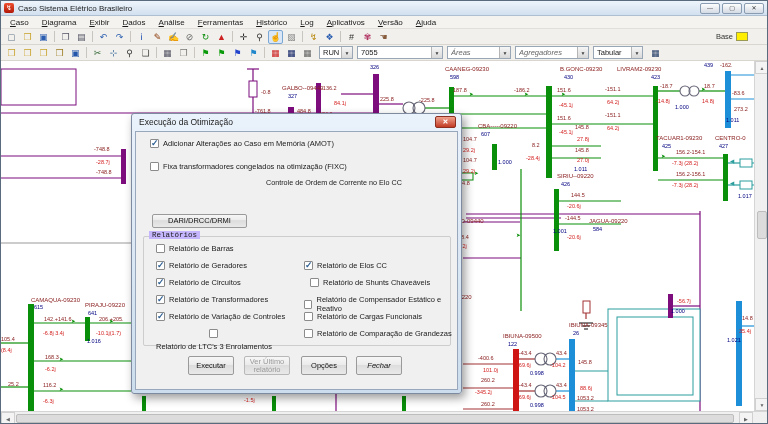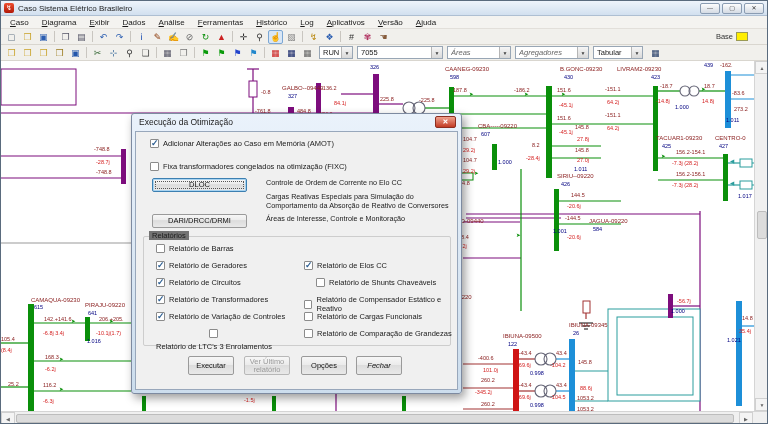--- a/index.html
+++ b/index.html
@@ -56,21 +56,21 @@
     border:1px solid #8c2e20;border-radius:2px;color:#fff;font-size:7px;line-height:10px;text-align:center;font-weight:bold;}
   .dlg-body{position:absolute;left:3px;top:17px;right:3px;bottom:3px;background:#f0f0f0;border:1px solid #98a7bb;}
   .cb{position:absolute;display:flex;align-items:center;gap:4px;font-size:7.5px;color:#1a1a1a;}
   .cb .box{width:9px;height:9px;background:#fff;border:1px solid #8b8b8b;border-radius:1px;
     font-size:9px;line-height:7px;color:#2c5e92;font-weight:bold;overflow:visible;}
   .data-btn{position:absolute;width:95px;height:14px;font-size:7.5px;color:#111;text-align:center;line-height:12px;
     background:linear-gradient(#f7f7f7,#ebebeb 45%,#dcdcdc 46%,#e9e9e9);border:1px solid #9a9a9a;border-radius:2px;}
   .data-btn.focused{border-color:#3c7fb1;box-shadow:inset 0 0 0 1px #a9d4f1;outline:1px dotted #555;outline-offset:-4px;}
   .data-desc{position:absolute;left:130px;width:192px;font-size:7.2px;color:#1a1a1a;line-height:1.2;}
   .group{position:absolute;border:1px solid #cdcdcd;border-radius:2px;}
-  .group-label{position:absolute;font-size:7.5px;color:#1a1a1a;background:#737373;padding:0 3px;}
+  .group-label{position:absolute;font-size:7.5px;color:#1a1a1a;background:#c4b5fd;padding:0 3px;font-family:Liberation Mono, monospace;}
   .ft-btn{position:absolute;width:46px;height:19px;font-size:7.5px;color:#111;text-align:center;
     background:linear-gradient(#f7f7f7,#ebebeb 45%,#dcdcdc 46%,#e9e9e9);border:1px solid #9a9a9a;border-radius:2px;
     display:flex;align-items:center;justify-content:center;line-height:1.05;padding:1px;}
   .ft-btn.disabled{color:#9a9a9a;border-color:#b8b8b8;}
 </style>
 </head>
 <body>
 
 <div class="window">
 
@@ -420,25 +420,22 @@
       </div>
       <div class="dlg-body" id="dlg-body">
           <div class="cb" style="left: 14px; top: 7px;">
             <span class="box">✓</span>
             <span>Adicionar Alterações ao Caso em Memória (AMOT)</span>
           </div>
           <div class="cb" style="left: 14px; top: 30px;">
             <span class="box"></span>
             <span>Fixa transformadores congelados na otimização (FIXC)</span>
           </div>
-          <div class="data-btn focused" style="left: 16px; top: 46px;">DLOC</div>
           <div class="data-desc" style="top: 47px;">Controle de Ordem de Corrente no Elo CC</div>
-          <div class="data-desc" style="top: 61px;">Cargas Reativas Especiais para Simulação do Comportamento da Absorção de Reativo de Conversores</div>
           <div class="data-btn" style="left: 16px; top: 82px;">DARI/DRCC/DRMI</div>
-          <div class="data-desc" style="top: 83px;">Áreas de Interesse, Controle e Monitoração</div>
           <div class="group" style="left: 7px; top: 104px; width: 308px; height: 110px;"></div>
           <span class="group-label" style="left: 13px; top: 99px;">Relatórios</span>
           <div class="cb" style="left: 20px; top: 112px;">
             <span class="box"></span>
             <span>Relatório de Barras</span>
           </div>
           <div class="cb" style="left: 20px; top: 129px;">
             <span class="box">✓</span>
             <span>Relatório de Geradores</span>
           </div>
@@ -455,21 +452,21 @@
             <span>Relatório de Variação de Controles</span>
           </div>
           <div class="cb" style="left: 20px; top: 197px; flex-direction: column;">
             <span class="box"></span>
             <span>Relatório de LTC's 3 Enrolamentos</span>
           </div>
           <div class="cb" style="left: 168px; top: 129px;">
             <span class="box">✓</span>
             <span>Relatório de Elos CC</span>
           </div>
-          <div class="cb" style="left: 180px; top: 146px;">
+          <div class="cb" style="left: 174px; top: 146px;">
             <span class="box"></span>
             <span>Relatório de Shunts Chaveáveis</span>
           </div>
           <div class="cb" style="left: 168px; top: 163px;">
             <span class="box"></span>
             <span>Relatório de Compensador Estático e Reativo</span>
           </div>
           <div class="cb" style="left: 168px; top: 180px;">
             <span class="box"></span>
             <span>Relatório de Cargas Funcionais</span>

